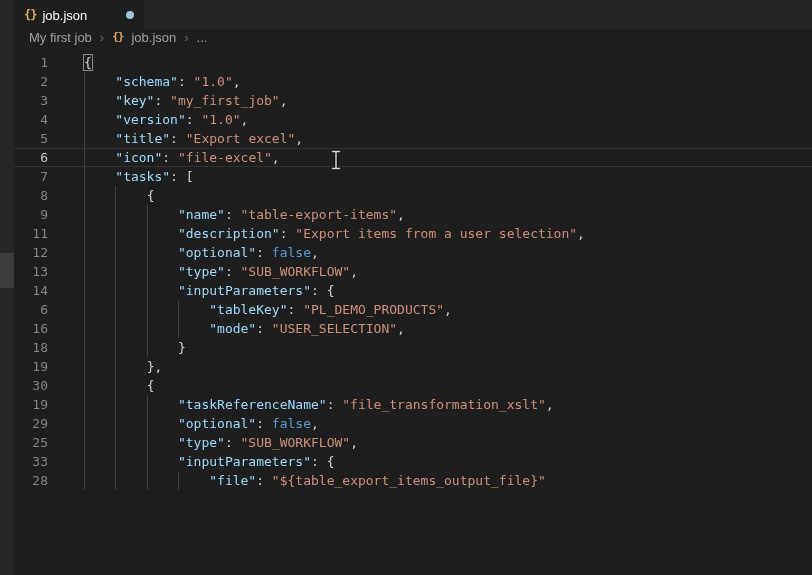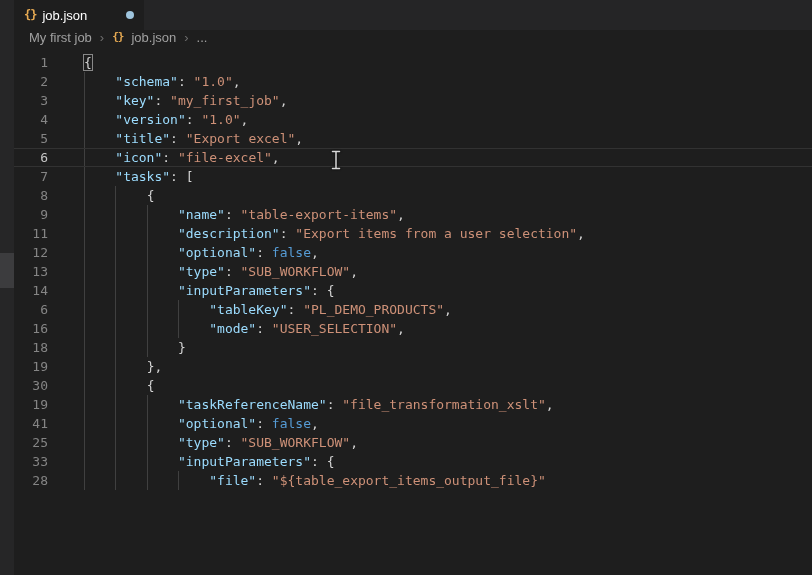--- a/index.html
+++ b/index.html
@@ -150,21 +150,21 @@
       </div>
       <div class="line">
         <span class="ln">30</span>
         <span class="code"><span class="guide" style="left: 0ch;"></span><span class="guide" style="left: 4ch;"></span><span>        </span><span class="tk-p">{</span></span>
       </div>
       <div class="line">
         <span class="ln">19</span>
         <span class="code"><span class="guide" style="left: 0ch;"></span><span class="guide" style="left: 4ch;"></span><span class="guide" style="left: 8ch;"></span><span>            </span><span class="tk-k">"taskReferenceName"</span><span class="tk-p">: </span><span class="tk-s">"file_transformation_xslt"</span><span class="tk-p">,</span></span>
       </div>
       <div class="line">
-        <span class="ln">41</span>
+        <span class="ln">29</span>
         <span class="code"><span class="guide" style="left: 0ch;"></span><span class="guide" style="left: 4ch;"></span><span class="guide" style="left: 8ch;"></span><span>            </span><span class="tk-k">"optional"</span><span class="tk-p">: </span><span class="tk-b">false</span><span class="tk-p">,</span></span>
       </div>
       <div class="line">
         <span class="ln">25</span>
         <span class="code"><span class="guide" style="left: 0ch;"></span><span class="guide" style="left: 4ch;"></span><span class="guide" style="left: 8ch;"></span><span>            </span><span class="tk-k">"type"</span><span class="tk-p">: </span><span class="tk-s">"SUB_WORKFLOW"</span><span class="tk-p">,</span></span>
       </div>
       <div class="line">
         <span class="ln">33</span>
         <span class="code"><span class="guide" style="left: 0ch;"></span><span class="guide" style="left: 4ch;"></span><span class="guide" style="left: 8ch;"></span><span>            </span><span class="tk-k">"inputParameters"</span><span class="tk-p">: {</span></span>
       </div>

